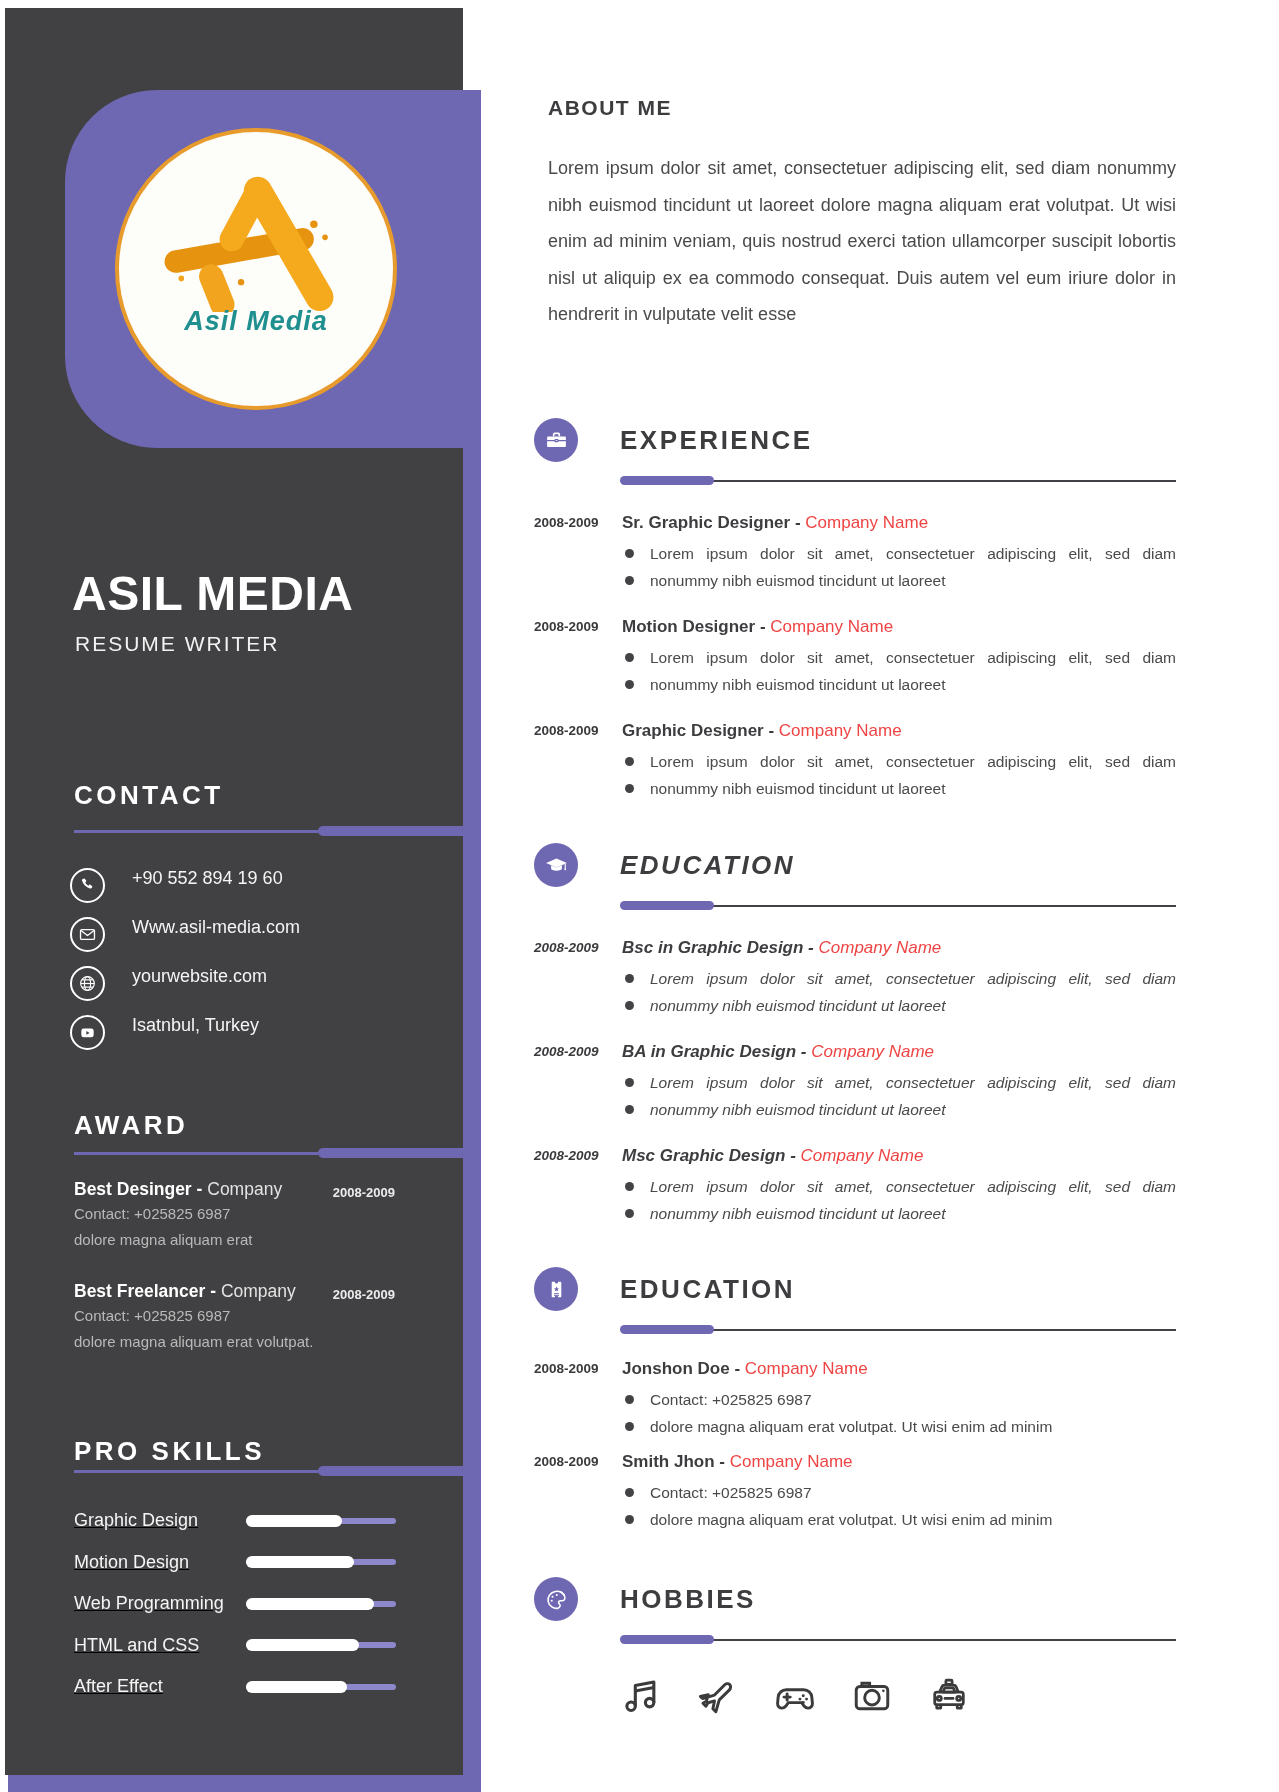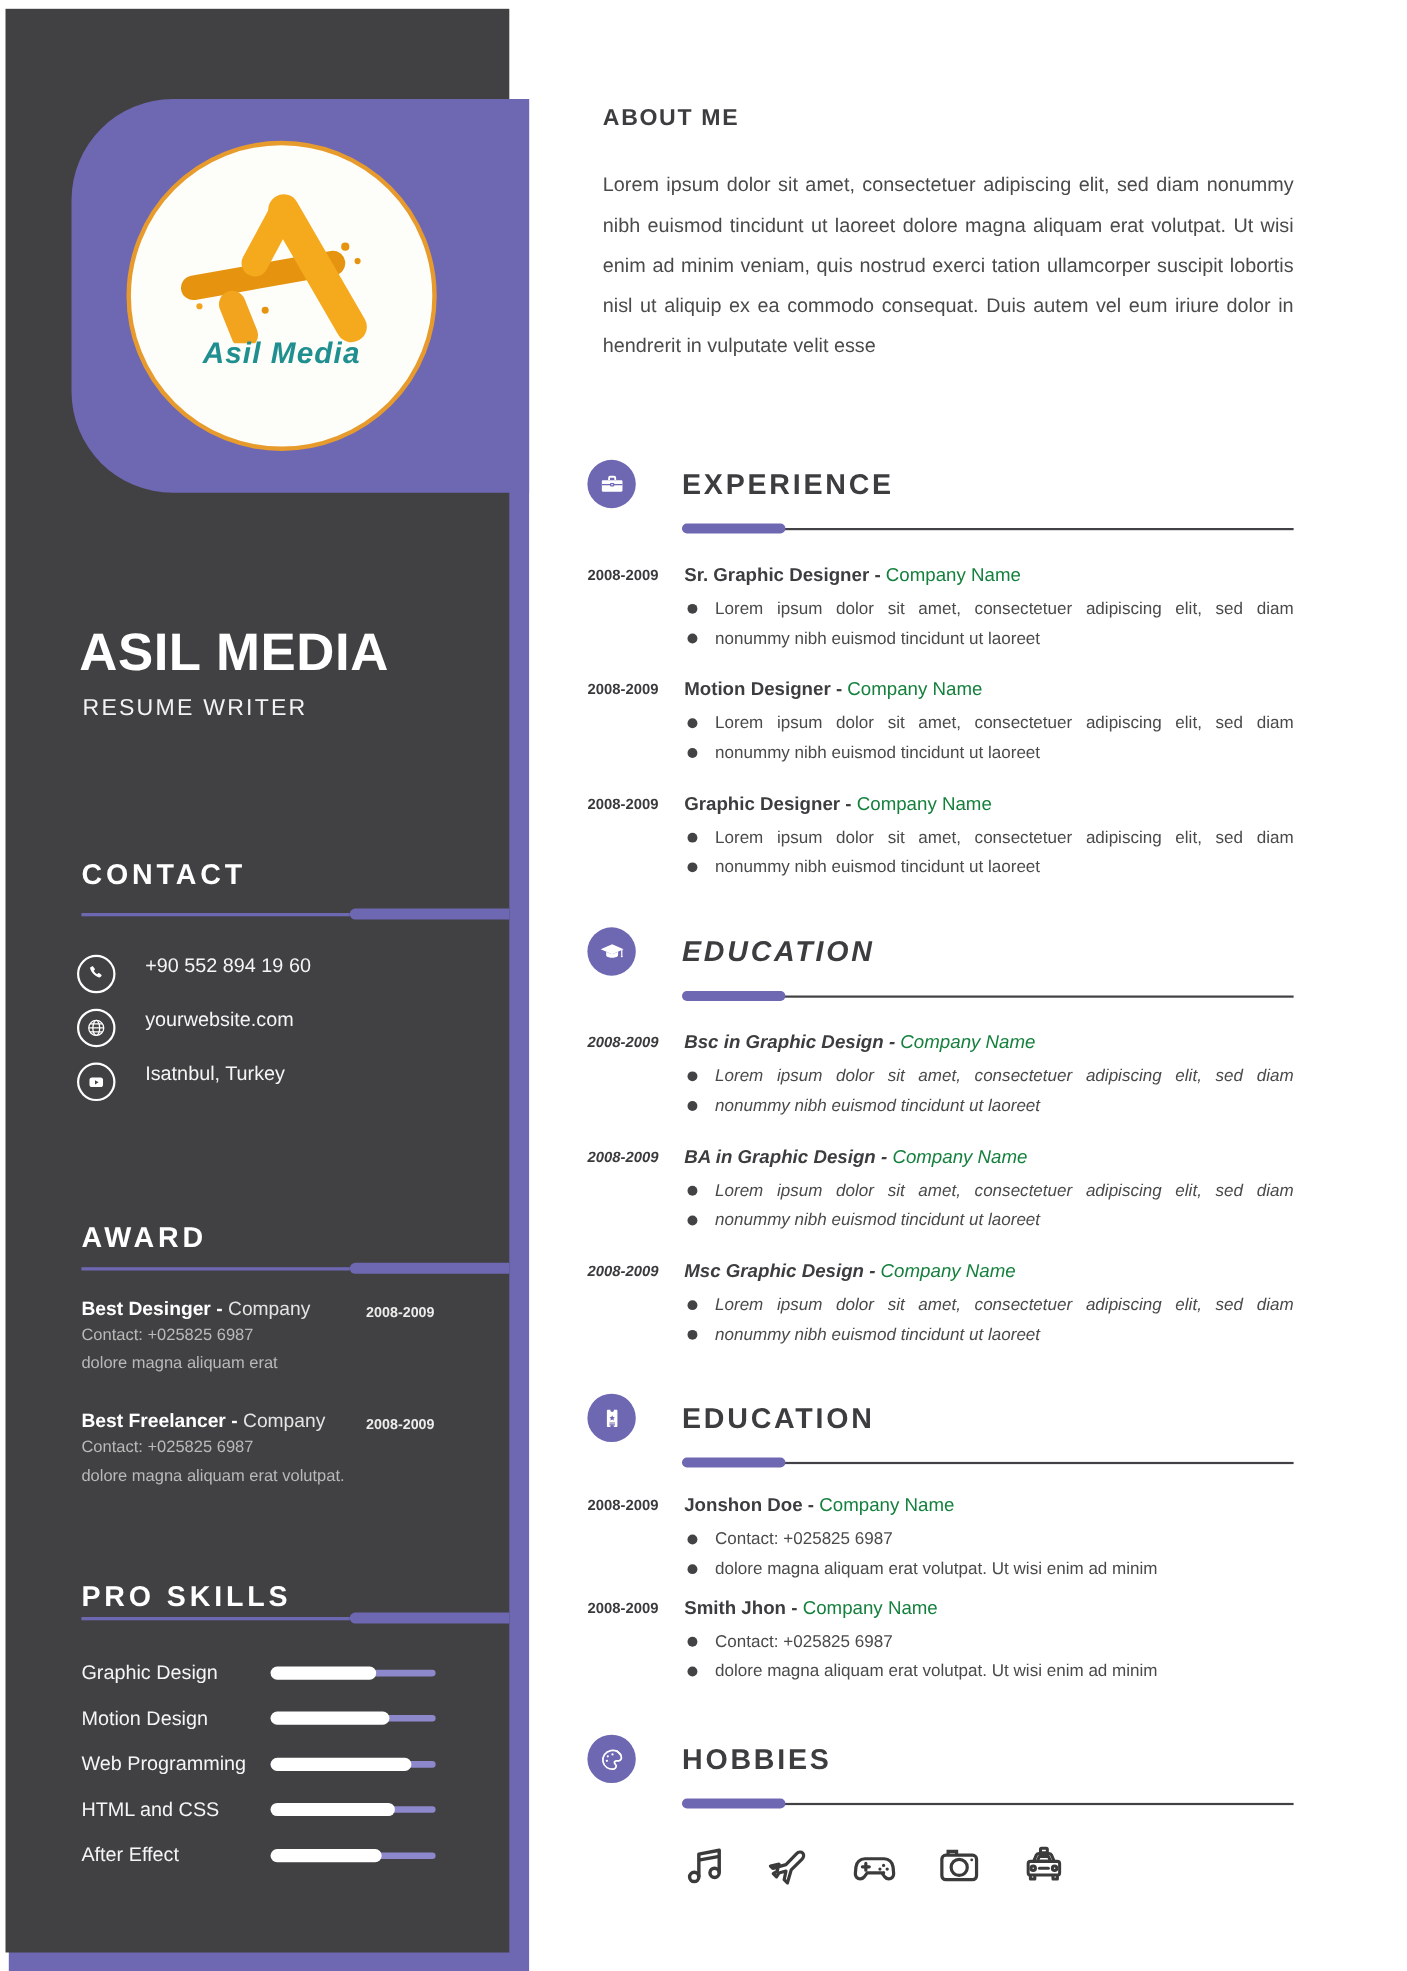--- a/index.html
+++ b/index.html
@@ -34,21 +34,21 @@
   
   .award-list{position:absolute;left:74px;top:1178px;width:321px;}
   .award-item{position:relative;margin-bottom:28px;}
   .award-title{color:#fff;font-size:17.5px;line-height:23px;}
   .award-title b{font-weight:bold;}
   .award-company{color:#e3e3e3;font-weight:normal;}
   .award-date{position:absolute;right:0;top:3px;color:#ececec;font-size:13px;font-weight:bold;}
   .award-line{color:#b9b9b9;font-size:15px;line-height:25.5px;}
 
   
-  .skill-list{position:absolute;left:74px;top:1500px;width:330px;}
+  .skill-list{position:absolute;left:74px;top:1500px;width:330px;text-decoration:underline;}
   .skill-row{display:flex;align-items:center;height:41.5px;}
   .skill-label{flex:0 0 172px;color:#f5f5f5;font-size:18px;}
   .skill-bar{position:relative;flex:none;width:150px;height:12px;}
   .skill-track{position:absolute;left:0;right:0;top:3px;height:6px;background:#8d87cb;border-radius:3px;}
   .skill-fill{position:absolute;left:0;top:0;height:12px;background:#fff;border-radius:6px;}
 
   
   .about-title{position:absolute;left:548px;top:96px;color:#3d3d40;font-size:21px;font-weight:bold;letter-spacing:1.5px;}
   .about-text{position:absolute;left:548px;top:150px;width:628px;color:#4a4a4a;font-size:18px;line-height:36.6px;text-align:justify;}
 
@@ -59,21 +59,21 @@
   .sec-underline{position:absolute;left:86px;top:58px;width:556px;height:10px;}
   .sec-underline .line{position:absolute;left:2px;right:0;top:4px;height:2px;background:#414145;}
   .sec-underline .pill{position:absolute;left:0;top:0;width:94px;height:9px;background:#6e67b2;border-radius:4.5px;}
 
   .sec-entries{position:absolute;left:0;width:642px;}
   .entry{display:flex;margin-bottom:22px;}
   .entry-date{flex:0 0 88px;color:#3a3a3d;font-size:13.5px;font-weight:bold;padding-top:3px;}
   .entry-body{flex:1;}
   .entry-title{color:#3d3d40;font-size:17px;line-height:22px;margin-bottom:6px;}
   .entry-title b{font-weight:bold;}
-  .company{color:#15803d;font-weight:normal;}
+  .company{color:#ef4444;font-weight:normal;}
   .bullet-row{display:flex;line-height:27px;}
   .dot{flex:none;width:9px;height:9px;border-radius:50%;background:#434345;margin:9px 16px 0 3px;}
   .bullet-text{flex:1;color:#4a4a4a;font-size:15.5px;}
   .justify-first .b0 .bullet-text{text-align:justify;text-align-last:justify;}
   .ref-entries .entry{margin-bottom:11px;}
   .bullet-row{}
 
   .hobby-row{position:absolute;left:84px;top:96px;display:flex;gap:31px;}
   .hobby{width:46px;height:46px;display:flex;align-items:center;justify-content:center;}
   .hobby svg{width:44px;height:44px;}
@@ -110,20 +110,29 @@
       <span class="pill"></span>
     </div>
   <div class="contact-list">
       <div class="contact-row">
     <span class="contact-ring">
           <svg viewBox="0 0 24 24" width="19" height="19">
             <path fill="#fff" d="M7.1 3.4c.4-.4 1.1-.35 1.45.1l1.75 2.3c.3.4.28.95-.06 1.3l-1.1 1.15c.8 1.75 2.2 3.15 3.95 3.95l1.15-1.1c.35-.34.9-.36 1.3-.06l2.3 1.75c.45.35.5 1.05.1 1.45l-1.1 1.1c-.45.45-1.1.65-1.75.5-4.8-1.5-8.6-5.3-10.1-10.1-.15-.65.05-1.3.5-1.75z"></path>
           </svg>
         </span>
     <span class="contact-label">+90 552 894 19 60</span>
+  </div>
+      <div class="contact-row">
+    <span class="contact-ring">
+          <svg viewBox="0 0 24 24" width="19" height="19" fill="none" stroke="#fff" stroke-width="1.7" stroke-linecap="round" stroke-linejoin="round">
+            <rect x="3.2" y="5.8" width="17.6" height="12.4" rx="1.6"></rect>
+            <path d="M4.5 7.5 L12 13.2 L19.5 7.5"></path>
+          </svg>
+        </span>
+    <span class="contact-label">Www.asil-media.com</span>
   </div>
       <div class="contact-row">
     <span class="contact-ring">
           <svg viewBox="0 0 24 24" width="19" height="19" fill="none" stroke="#fff" stroke-width="1.5">
             <circle cx="12" cy="12" r="8.6"></circle>
             <ellipse cx="12" cy="12" rx="3.9" ry="8.6"></ellipse>
             <path d="M3.4 12 H20.6"></path>
             <path d="M4.7 7.4 H19.3"></path>
             <path d="M4.7 16.6 H19.3"></path>
           </svg>

